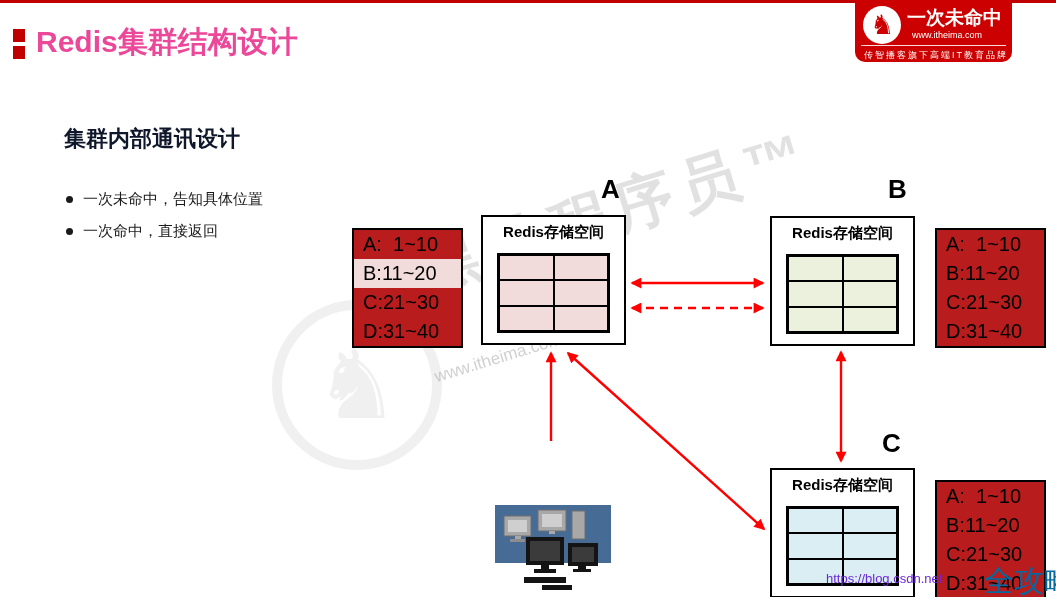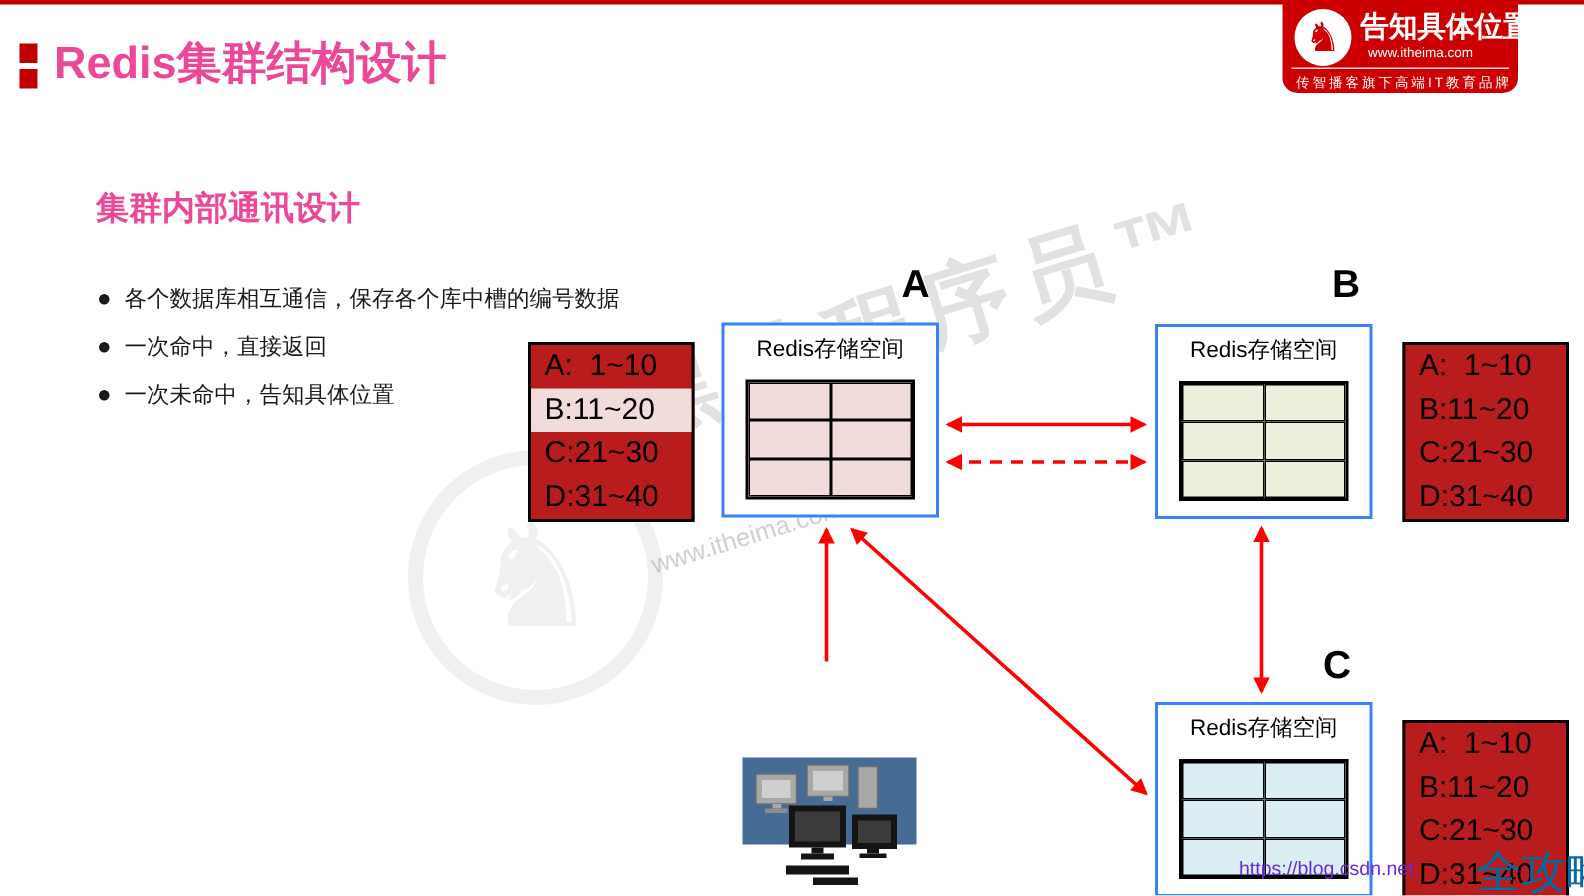--- a/index.html
+++ b/index.html
@@ -14,21 +14,21 @@
   .title-marker .sq { width:12px; height:13px; background:var(--accent,#c00000); margin-bottom:4px; }
   h1.page-title { position:absolute; left:36px; top:22px; margin:0; font-size:30px; font-weight:bold; color:#ec4899; z-index:4; white-space:nowrap; }
 
   .logo { position:absolute; left:855px; top:0; width:157px; height:62px; background:var(--logo-red,#cc0000); border-radius:0 0 10px 10px; z-index:5; }
   .logo-circle { position:absolute; left:8px; top:6px; width:38px; height:38px; background:#fff; border-radius:50%; color:var(--logo-red,#cc0000); font-size:27px; line-height:38px; text-align:center; }
   .logo-brand { position:absolute; left:52px; top:5px; font-size:19px; font-weight:bold; color:#fff; white-space:nowrap; }
   .logo-site { position:absolute; left:57px; top:30px; font-size:9px; color:#fff; white-space:nowrap; }
   .logo-divider { position:absolute; left:6px; right:6px; top:45px; height:1px; background:rgba(255,255,255,.85); }
   .logo-slogan { position:absolute; left:9px; top:49px; font-size:9px; color:#fff; letter-spacing:2px; white-space:nowrap; }
 
-  h2.subtitle { position:absolute; left:64px; top:124px; margin:0; font-size:22px; font-weight:bold; color:#ec4899; z-index:4; white-space:nowrap; }
+  h2.subtitle { position:absolute; left:64px; top:124px; margin:0; font-size:22px; font-weight:bold; color:#0f172a; z-index:4; white-space:nowrap; }
 
   ul.bullets { position:absolute; left:66px; top:190px; margin:0; padding:0; list-style:none; z-index:4; }
   ul.bullets li { display:flex; align-items:center; gap:10px; font-size:15px; color:#1a1a1a; margin-bottom:13px; white-space:nowrap; }
   ul.bullets .dot { width:7px; height:7px; border-radius:50%; background:#1a1a1a; flex:none; }
 
   
   .wm { pointer-events:none; }
   .wm-brand { position:absolute; left:408px; top:232px; font-size:60px; font-weight:bold; letter-spacing:8px; color:rgba(175,175,175,.38); transform:rotate(-17deg); transform-origin:left top; white-space:nowrap; z-index:1; }
   .wm-site { position:absolute; left:432px; top:368px; font-size:17px; color:rgba(170,170,170,.55); transform:rotate(-17deg); transform-origin:left top; white-space:nowrap; z-index:1; }
   .wm-circle { position:absolute; left:272px; top:300px; width:150px; height:150px; border:10px solid rgba(160,160,160,.16); border-radius:50%; z-index:1; text-align:center; line-height:150px; font-size:96px; color:rgba(160,160,160,.16); }
@@ -37,21 +37,21 @@
 
   
   .slot-table { position:absolute; width:107px; border:2px solid #000; background:#b91c1c; font-size:20px; z-index:2; }
   .slot-table .tr { height:29px; line-height:29px; padding-left:9px; white-space:pre; color:#000; }
   .slot-table .tr.hl { background:var(--table-highlight,#f2dcdb); }
   .table-a { left:352px; top:228px; }
   .table-b { left:935px; top:228px; }
   .table-c { left:935px; top:480px; }
 
   
-  .node { position:absolute; width:141px; height:126px; border:2px solid #3b82f6; background:#fff; z-index:2; }
+  .node { position:absolute; width:141px; height:126px; border:2px solid #000000; background:#fff; z-index:2;font-weight:bold; }
   .node-a { left:481px; top:215px; }
   .node-b { left:770px; top:216px; }
   .node-c { left:770px; top:468px; }
   .node-title { text-align:center; font-size:15px; margin-top:6px; color:#000; white-space:nowrap; }
   .grid { position:absolute; left:14px; right:14px; top:36px; bottom:10px; display:grid; grid-template-columns:1fr 1fr; grid-template-rows:1fr 1fr 1fr; border:2px solid #000; }
   .grid .cell { border:1px solid #000; }
   .node-a .cell { background:var(--node-a-fill,#f2dcdb); }
   .node-b .cell { background:var(--node-b-fill,#ebf1dd); }
   .node-c .cell { background:var(--node-c-fill,#daeef3); }
 
@@ -80,40 +80,36 @@
   <div class="wm wm-circle">♞</div>
 
   <div class="title-marker">
     <div class="sq"></div>
       <div class="sq"></div>
   </div>
   <h1 class="page-title">Redis集群结构设计</h1>
 
   <div class="logo">
     <div class="logo-circle">♞</div>
-    <div class="logo-brand">告知具体位置</div>
+    <div class="logo-brand">一次未命中</div>
     <div class="logo-site">www.itheima.com</div>
     <div class="logo-divider"></div>
     <div class="logo-slogan">传智播客旗下高端IT教育品牌</div>
   </div>
 
   <h2 class="subtitle">集群内部通讯设计</h2>
 
   <ul class="bullets">
     <li>
         <span class="dot"></span>
-        <span>各个数据库相互通信，保存各个库中槽的编号数据</span>
+        <span>一次未命中，告知具体位置</span>
       </li>
     <li>
         <span class="dot"></span>
         <span>一次命中，直接返回</span>
-      </li>
-    <li>
-        <span class="dot"></span>
-        <span>一次未命中，告知具体位置</span>
       </li>
   </ul>
 
   <div class="slot-table table-a">
     <div class="tr">A:  1~10</div>
     <div class="tr hl">B:11~20</div>
     <div class="tr">C:21~30</div>
     <div class="tr">D:31~40</div>
   </div>
   <div class="slot-table table-b">

